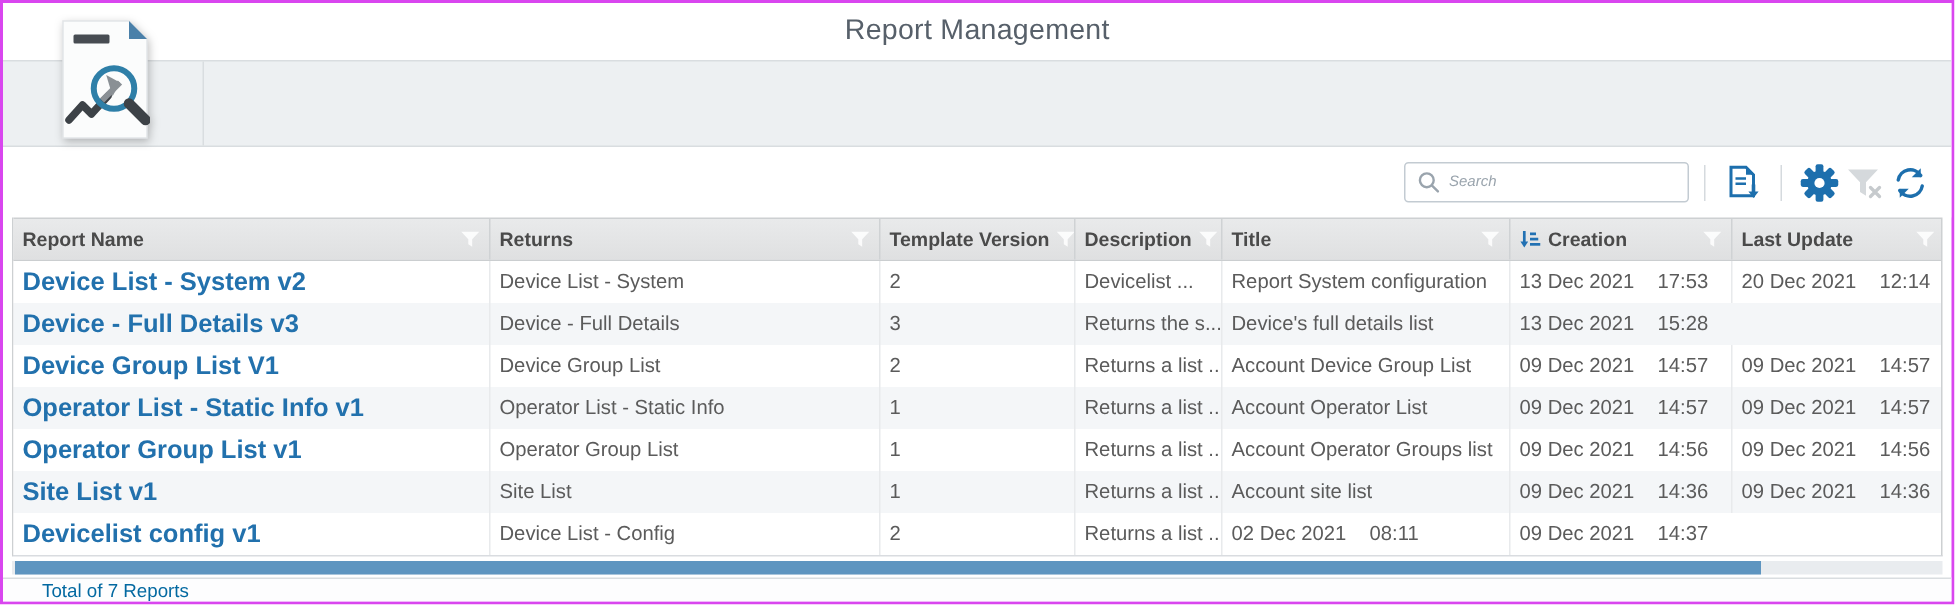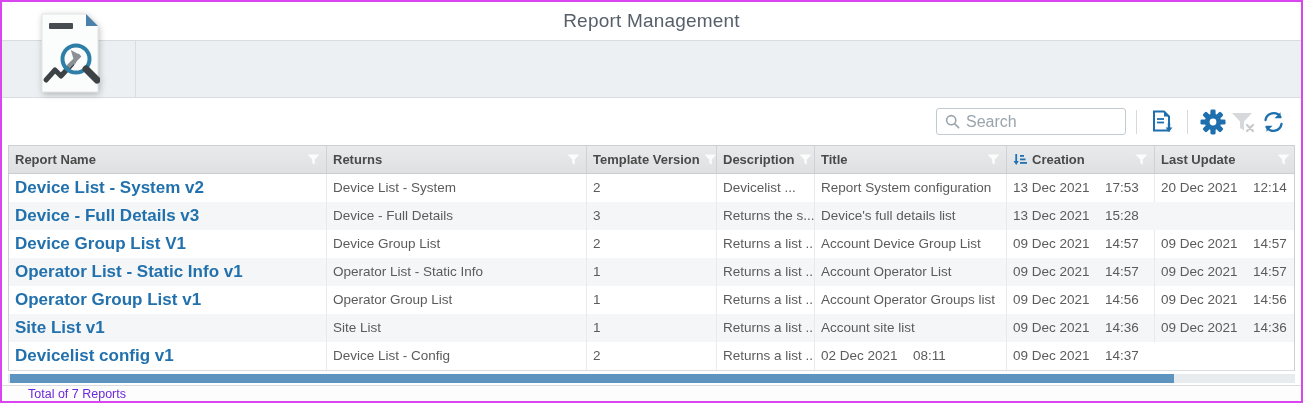--- a/index.html
+++ b/index.html
@@ -12,21 +12,21 @@
   .titlebar { height:38px; display:flex; align-items:center; justify-content:center; background:#fff; }
   .titlebar .title { font-size:19px; color:#57606a; letter-spacing:.2px; }
   
   .tabstrip { position:relative; height:58px; background:#edf0f2; border-top:1px solid #d9dde0; border-bottom:1px solid #d9dde0; }
   .tabstrip .tab-divider { position:absolute; left:133px; top:0; width:1px; height:100%; background:#d9dde0; }
   .app-icon-wrap { position:absolute; left:38px; top:-29px; width:60px; height:82px; filter:drop-shadow(1px 2px 3px rgba(0,0,0,.25)); }
   
   .toolbar { height:47px; background:#fff; display:flex; align-items:center; justify-content:flex-end; padding-right:13px; }
   .searchbox { position:relative; width:190px; height:27px; border:1px solid #c3cbd2; border-radius:3px; background:#fff; display:flex; align-items:center; }
   .searchbox svg { margin:0 6px 0 8px; flex:0 0 auto; }
-  .searchbox input { border:none; outline:none; width:140px; font-size:16px; color:#c2410c; font-family:"Liberation Sans",sans-serif; background:transparent; }
+  .searchbox input { border:none; outline:none; width:140px; font-size:10px; color:#c2410c; font-family:"Liberation Sans",sans-serif; background:transparent;font-style:italic; }
   .searchbox input::placeholder { color:#9aa4ad; }
   .tb-sep { width:1px; height:24px; background:#d5dade; margin:0 10px; }
   .tb-btn { width:30px; height:30px; display:flex; align-items:center; justify-content:center; cursor:pointer; }
   
   .table { margin:0 6px; width:1287px; border-left:1px solid #cdd0d2; border-right:1px solid #cdd0d2; border-bottom:1px solid #d9dce0; }
   .grid-row { display:grid; grid-template-columns:317px 260px 130px 98px 192px 148px 142px; }
   .thead { background:linear-gradient(#e9eaeb,#dfe0e1); border-top:1px solid #cdd0d2; border-bottom:1px solid #cbced0; }
   .th { position:relative; height:27px; display:flex; align-items:center; padding:0 6px; font-size:13px; font-weight:bold; color:#4a4a4a; border-left:1px solid #cfd2d4; cursor:pointer; overflow:hidden; white-space:nowrap; }
   .th:first-child { border-left:none; }
   .th .flex-spacer { flex:1; }
@@ -36,21 +36,21 @@
   .tr:nth-child(even) { background:#f4f6f8; }
   .td { height:28px; line-height:27px; padding:0 6px; font-size:13.5px; color:#5b5b5b; border-left:1px solid #e8eaec; overflow:hidden; white-space:nowrap; text-overflow:clip; }
   .td:first-child { border-left:none; }
   .td.name a { color:#2271ad; font-weight:bold; font-size:17px; text-decoration:none; cursor:pointer; }
   .td.datetime { display:flex; }
   .td.datetime .d { width:92px; flex:0 0 auto; }
   
   .hscroll { position:absolute; left:6px; right:6px; top:372px; height:9px; background:#e9ecef; }
   .hscroll .thumb { position:absolute; left:2px; top:0; width:1164px; height:9px; background:#5e95c0; cursor:pointer; }
   .footer { position:absolute; left:0; right:0; top:383px; bottom:0; border-top:1px solid #d9dde0; background:#fdfdfe; display:flex; align-items:center; padding-left:26px; }
-  .footer .total { font-size:12.5px; color:#6d28d9; }
+  .footer .total { font-size:12.5px; color:#0369a1; }
 </style>
 </head>
 <body>
 
 <div class="frame">
 
   <div class="titlebar">
     <span class="title">Report Management</span>
   </div>
 

